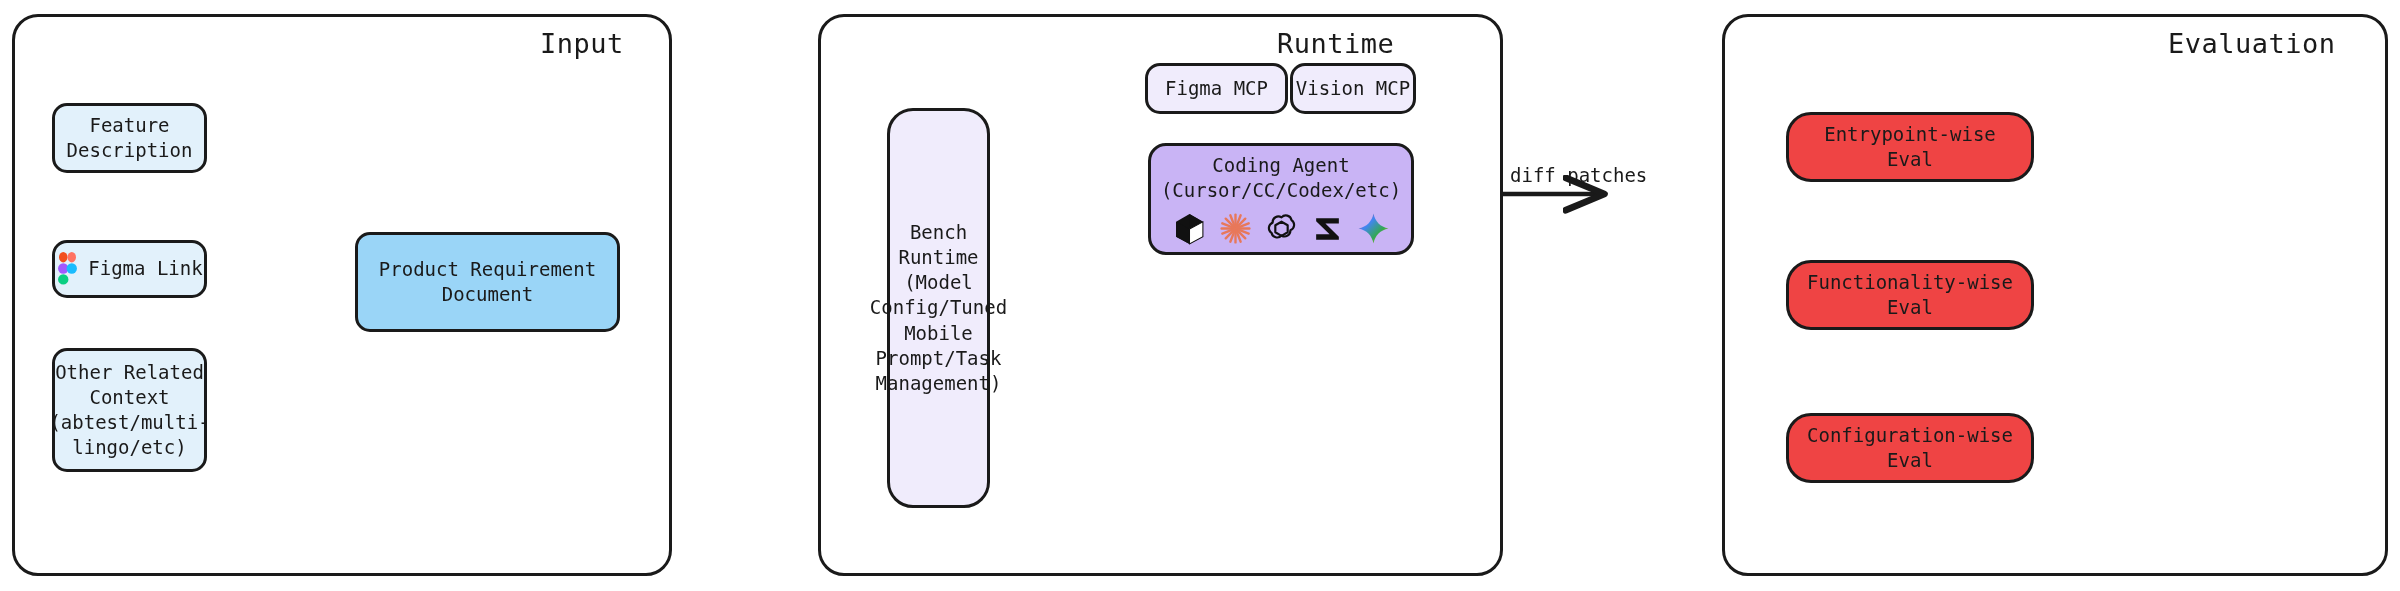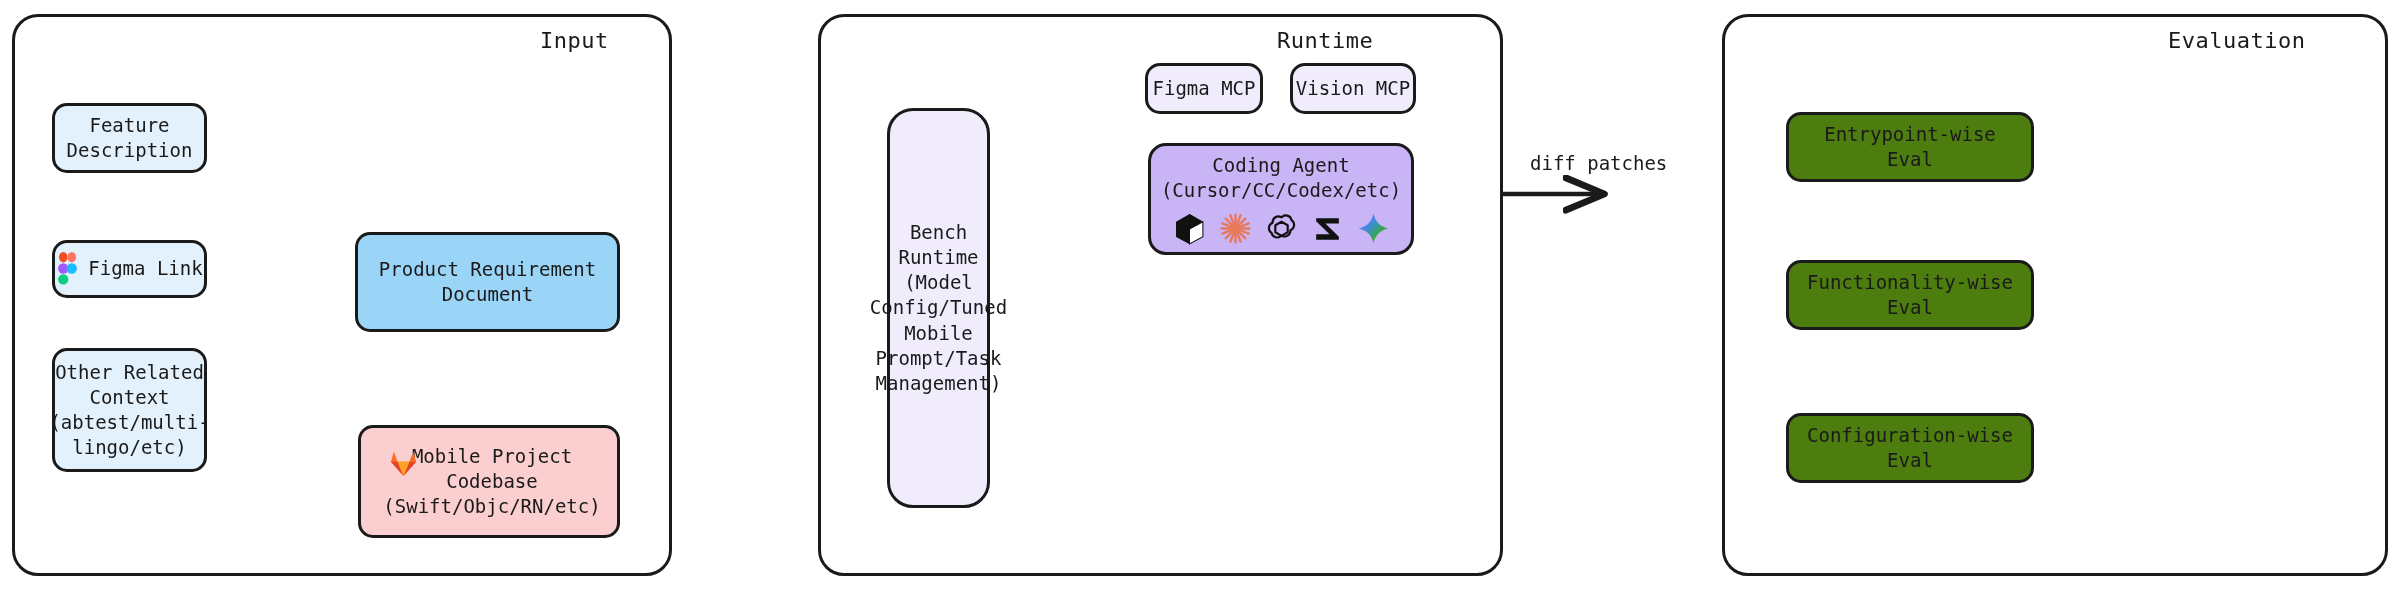--- a/index.html
+++ b/index.html
@@ -1,34 +1,34 @@
 <!DOCTYPE html>
 <html><head>
 <meta charset="utf-8">
 <style>
   html,body{margin:0;padding:0;background:#ffffff;}
   body{width:2400px;height:591px;font-family:"DejaVu Sans Mono","Liberation Mono",monospace;overflow:hidden;}
   #stage{position:relative;width:2400px;height:591px;}
   svg#wires{position:absolute;left:0;top:0;width:2400px;height:591px;pointer-events:none;}
 
   .panel{position:absolute;border:3.5px solid #1a1a1a;border-radius:26px;background:#ffffff;box-sizing:border-box;}
-  .panel-title{position:absolute;font-size:22px;color:#1a1a1a;letter-spacing:.5px;white-space:nowrap;}
+  .panel-title{position:absolute;font-size:27px;color:#1a1a1a;letter-spacing:.5px;white-space:nowrap;}
 
   .node{position:absolute;box-sizing:border-box;border:3.5px solid #1a1a1a;border-radius:15px;
         display:flex;align-items:center;justify-content:center;text-align:center;
         font-size:19px;line-height:1.32;color:#1a1a1a;z-index:3;}
   .node .txt{white-space:pre-line;}
   .node.with-icon{flex-direction:row;gap:9px;}
 
   .c-light-blue{background:#e2f1fb;}
   .c-blue{background:#9ad5f7;}
   .c-pink{background:#fbcfcf;}
   .c-lav{background:#f0ecfc;}
   .c-purple{background:#c9b4f5;}
-  .c-green-l{background:#4d7c0f;}
+  .c-green-l{background:#ef4444;border-radius:25px;}
   .c-green{background:#9ae8ac;}
 
   .edge-label{position:absolute;font-size:19px;color:#1a1a1a;white-space:nowrap;z-index:4;}
 
   .agent-inner{display:flex;flex-direction:column;align-items:center;justify-content:center;gap:7px;}
   .logo-row{display:flex;align-items:center;justify-content:center;gap:13px;margin-top:2px;}
   .logo{width:33px;height:33px;display:block;}
   .figma-ico{width:23px;height:34px;flex:0 0 auto;}
   .fox-ico{width:29px;height:27px;flex:0 0 auto;}
 </style>
@@ -106,45 +106,34 @@
 Context
 (abtest/multi-
 lingo/etc)</span>
   </div>
 
   <div class="node c-blue" style="left:355px;top:232px;width:265px;height:100px;">
     <span class="txt">Product Requirement
 Document</span>
   </div>
 
-  <div class="node c-pink" style="left:358px;top:425px;width:262px;height:113px;padding-left:6px;">
-    <svg class="fox-ico" viewBox="0 0 32 30" style="position:absolute;left:28px;top:22px;">
-      <path d="M16 29 L2 13 L5.3 2 L9.4 13 L22.6 13 L26.7 2 L30 13 Z" fill="#fc6d26"></path>
-      <path d="M16 29 L9.4 13 L2 13 Z" fill="#e24329"></path>
-      <path d="M16 29 L22.6 13 L30 13 Z" fill="#e24329"></path>
-      <path d="M16 29 L9.4 13 L22.6 13 Z" fill="#fca326"></path>
-    </svg>
-    <span class="txt">Mobile Project
-Codebase
-(Swift/Objc/RN/etc)</span>
-  </div>
 
   <div class="panel" style="left:818px;top:14px;width:685px;height:562px;"></div>
   <div class="panel-title" style="left:1277px;top:28px;">Runtime</div>
 
   <div class="node c-lav" style="left:887px;top:108px;width:103px;height:400px;border-radius:26px;">
     <span class="txt">Bench Runtime
 (Model
 Config/Tuned
 Mobile
 Prompt/Task
 Management)</span>
   </div>
 
-  <div class="node c-lav" style="left:1145px;top:63px;width:118px;height:51px;">
+  <div class="node c-lav" style="left:1145px;top:63px;width:143px;height:51px;">
     <span class="txt">Figma MCP</span>
   </div>
 
   <div class="node c-lav" style="left:1290px;top:63px;width:126px;height:51px;">
     <span class="txt">Vision MCP</span>
   </div>
 
   <div class="node c-purple" style="left:1148px;top:143px;width:266px;height:112px;border-radius:18px;">
     <div class="agent-inner">
       <span class="txt">Coding Agent
@@ -186,21 +175,21 @@
 
         <svg class="logo" viewBox="0 0 32 32">
           <path d="M16 1.5 C17.6 9.4 22.6 14.4 30.5 16 C22.6 17.6 17.6 22.6 16 30.5
                    C14.4 22.6 9.4 17.6 1.5 16 C9.4 14.4 14.4 9.4 16 1.5 Z" fill="url(#gemGrad)"></path>
         </svg>
 
       </div>
     </div>
   </div>
 
-  <div class="edge-label" style="left:1510px;top:152px;margin-left:20px;">diff patches</div>
+  <div class="edge-label" style="left:1510px;top:164px;">diff patches</div>
 
   <div class="panel" style="left:1722px;top:14px;width:666px;height:562px;"></div>
   <div class="panel-title" style="left:2168px;top:28px;">Evaluation</div>
 
   <div class="node c-green-l" style="left:1786px;top:112px;width:248px;height:70px;">
     <span class="txt">Entrypoint-wise
 Eval</span>
   </div>
 
   <div class="node c-green-l" style="left:1786px;top:260px;width:248px;height:70px;">

